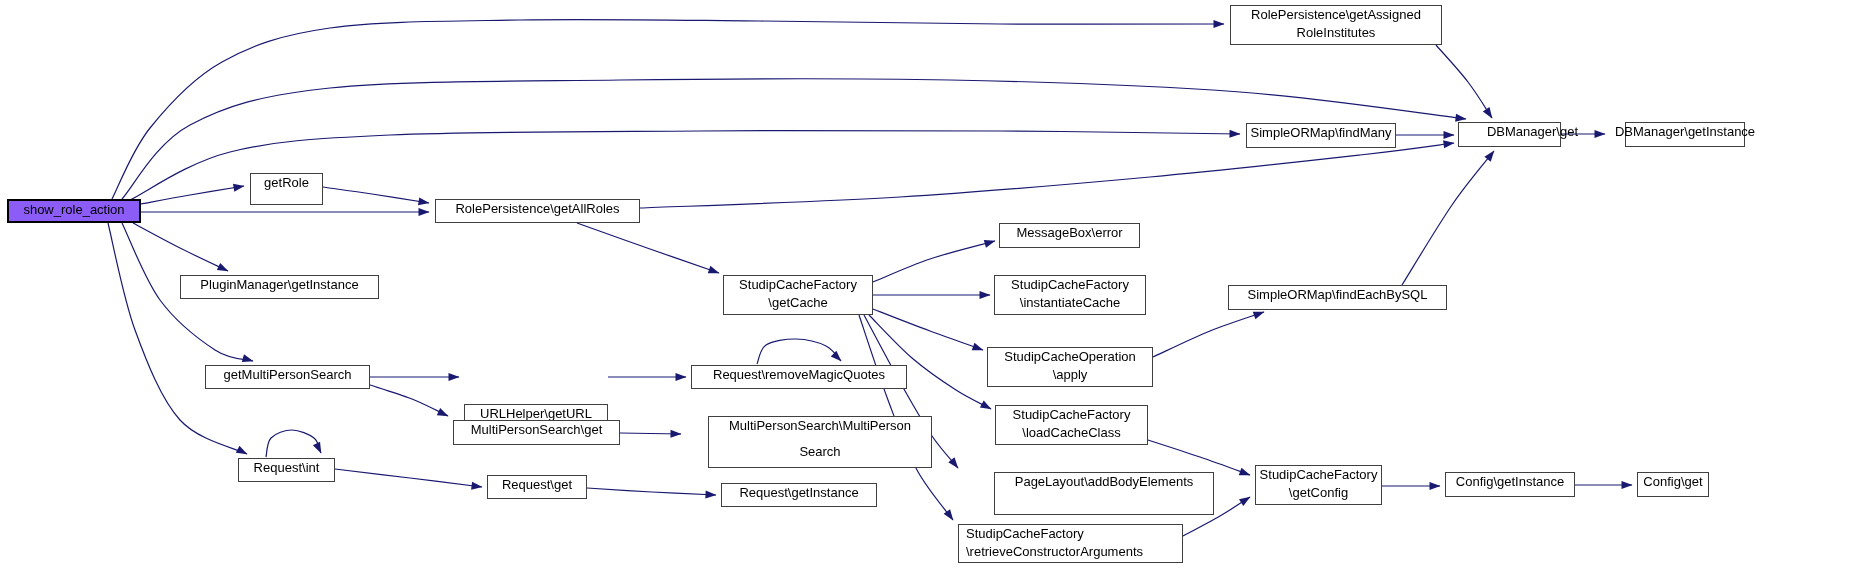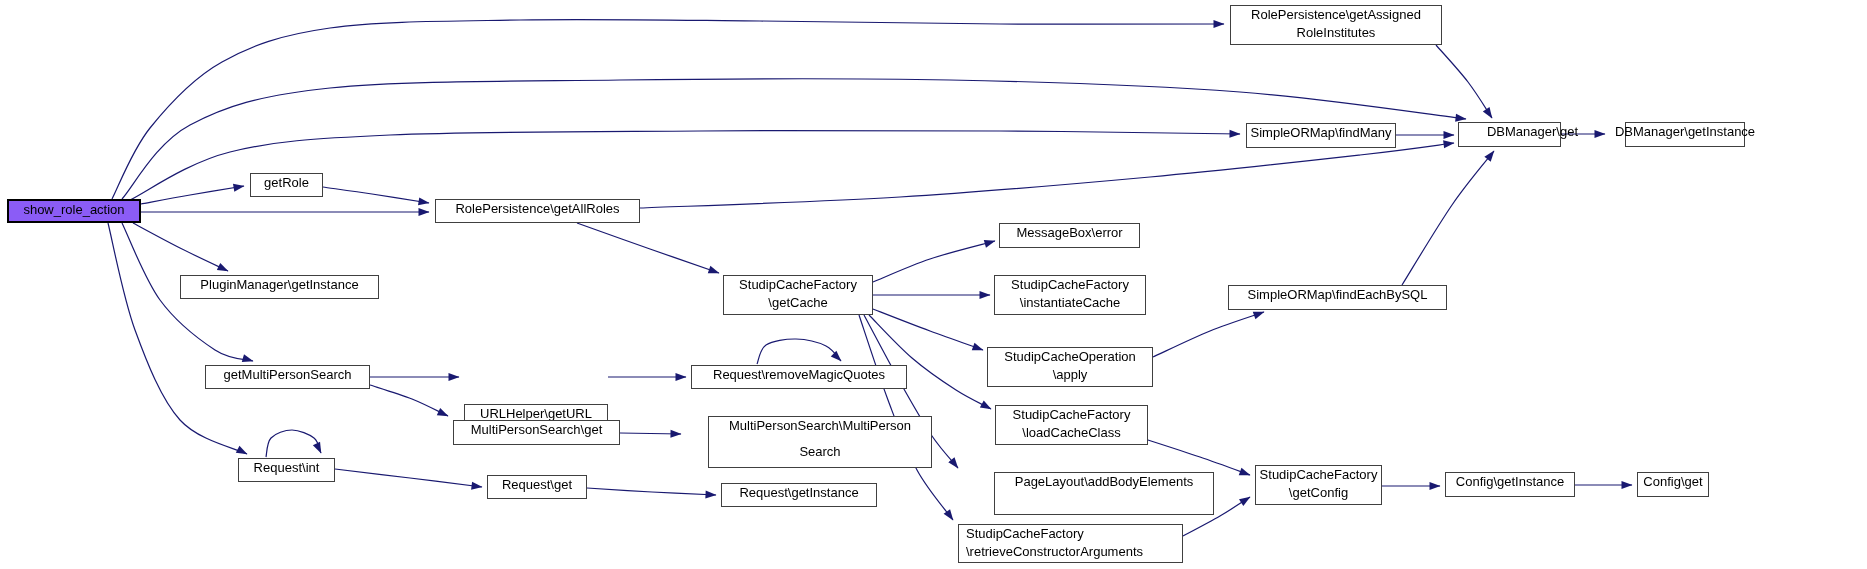--- a/index.html
+++ b/index.html
@@ -56,21 +56,21 @@
       <path d="M608,377 L686,377" class="edge" marker-end="url(#arrow)"></path>
       <path d="M757,364 C758.5,360.8 759.5,349.2 766,345 C772.5,340.8 786.0,338.8 796,339 C806.0,339.2 818.5,342.3 826,346 C833.5,349.7 838.5,358.5 841,361" class="edge" marker-end="url(#arrow)"></path>
       <path d="M620,433 L681,434" class="edge" marker-end="url(#arrow)"></path>
       <path d="M266,457 C266.8,453.8 266.7,442.5 271,438 C275.3,433.5 284.8,430.0 292,430 C299.2,430.0 309.2,434.2 314,438 C318.8,441.8 319.8,450.5 321,453" class="edge" marker-end="url(#arrow)"></path>
       <path d="M335,469 C347.5,470.5 385.5,475.0 410,478 C434.5,481.0 470.0,485.5 482,487" class="edge" marker-end="url(#arrow)"></path>
       <path d="M587,488 C597.8,488.7 630.5,490.8 652,492 C673.5,493.2 705.3,494.5 716,495" class="edge" marker-end="url(#arrow)"></path>
     </svg>
 <div class="node focus" style="left: 7px; top: 199px; width: 134px; height: 24px;">
       <span>show_role_action</span>
     </div>
-    <div class="node" style="left: 250px; top: 173px; width: 73px; height: 24px;">
+    <div class="node" style="left: 250px; top: 173px; width: 73px; height: 32px;">
       <span>getRole</span>
     </div>
     <div class="node" style="left: 435px; top: 199px; width: 205px; height: 24px;">
       <span>RolePersistence\getAllRoles</span>
     </div>
     <div class="node" style="left: 180px; top: 275px; width: 199px; height: 24px;">
       <span>PluginManager\getInstance</span>
     </div>
     <div class="node" style="left: 205px; top: 365px; width: 165px; height: 24px;">
       <span>getMultiPersonSearch</span>

